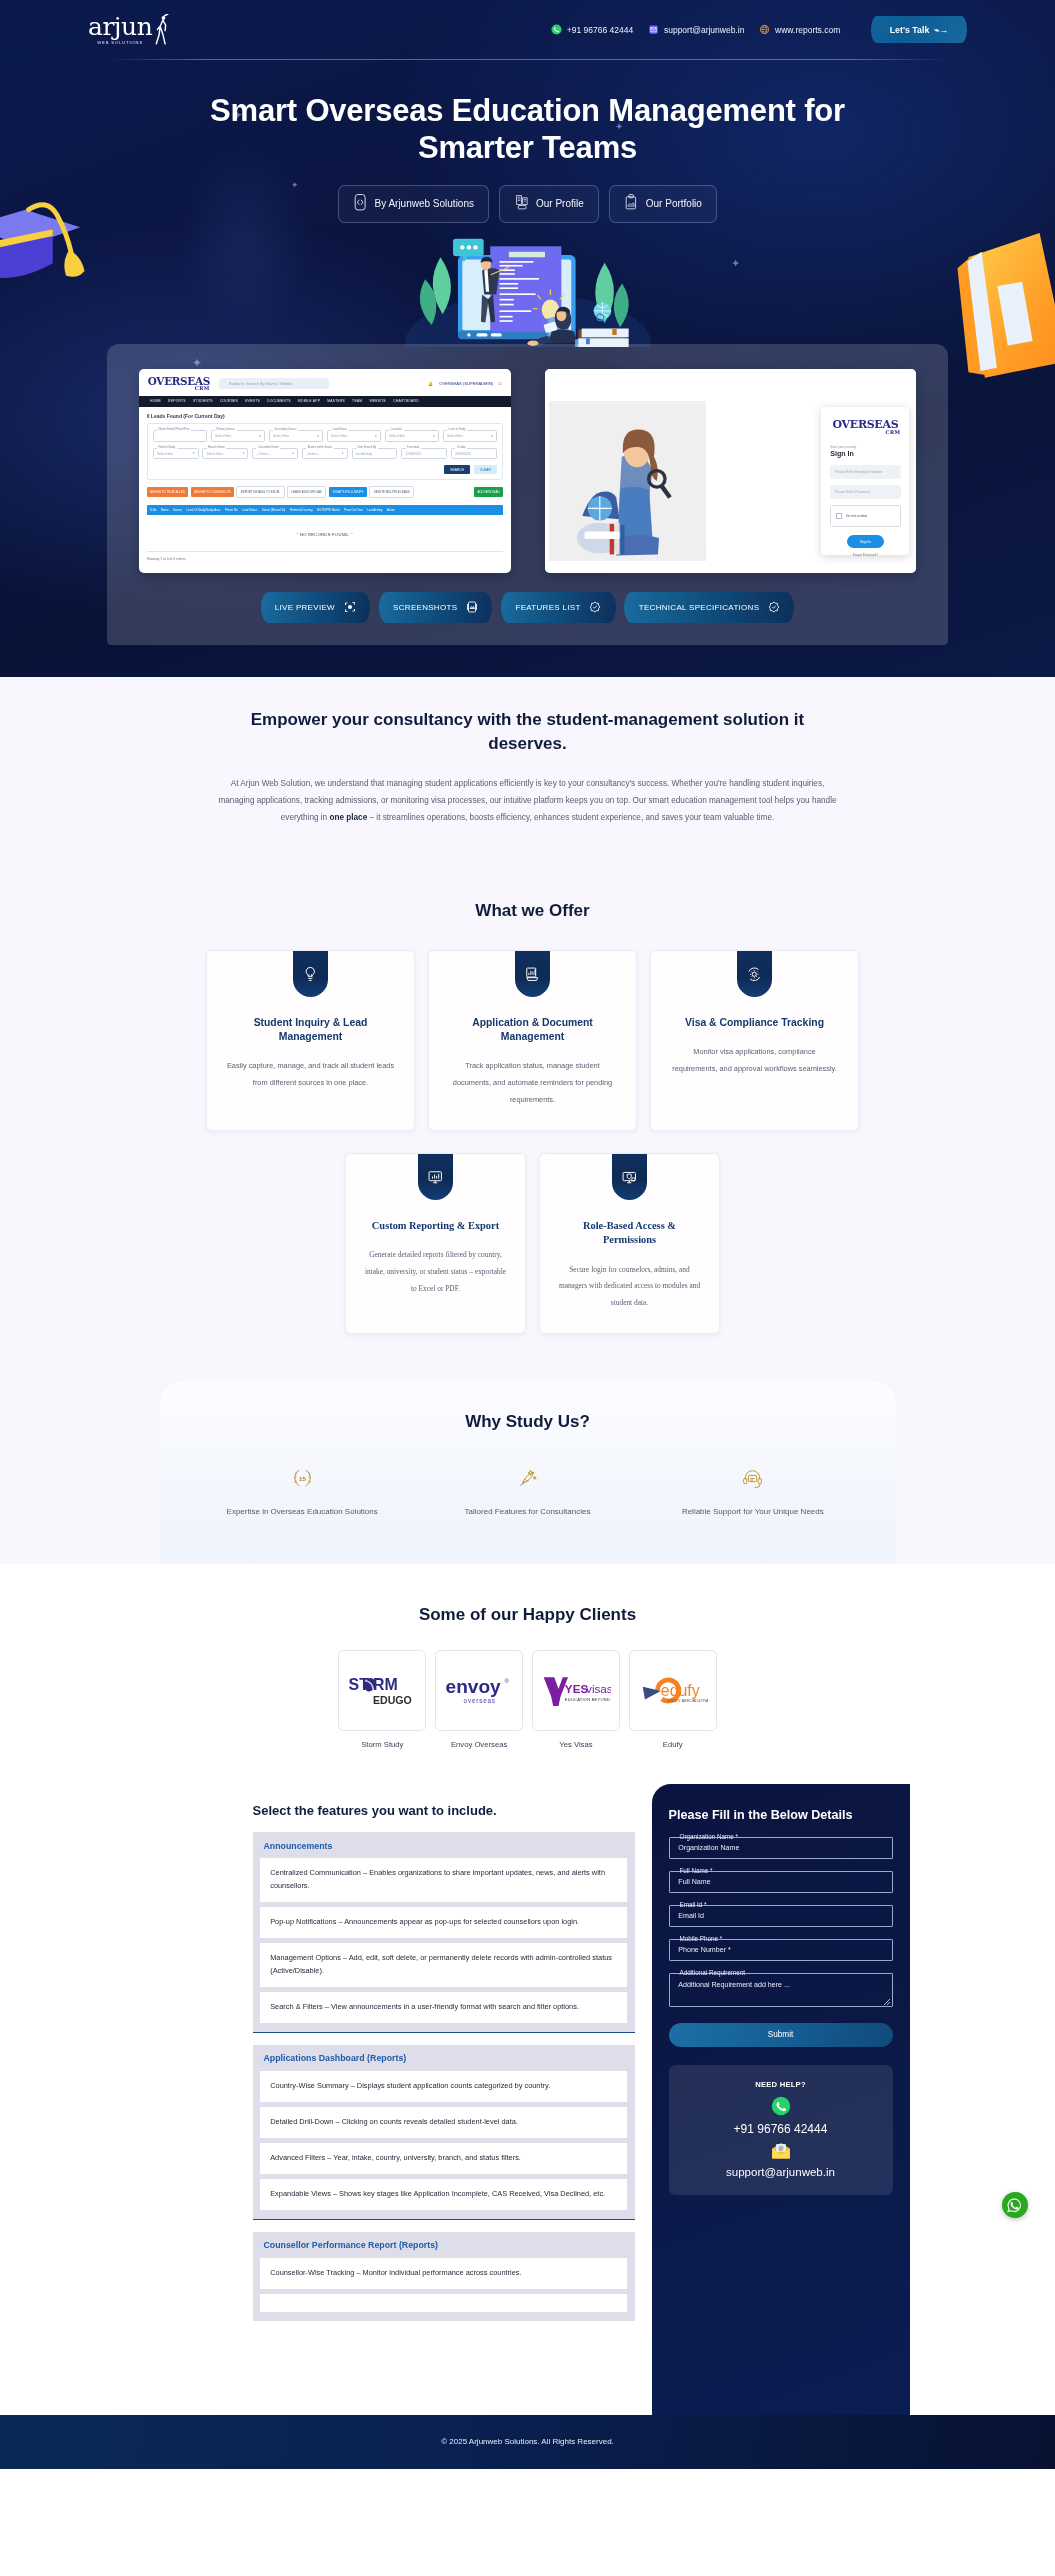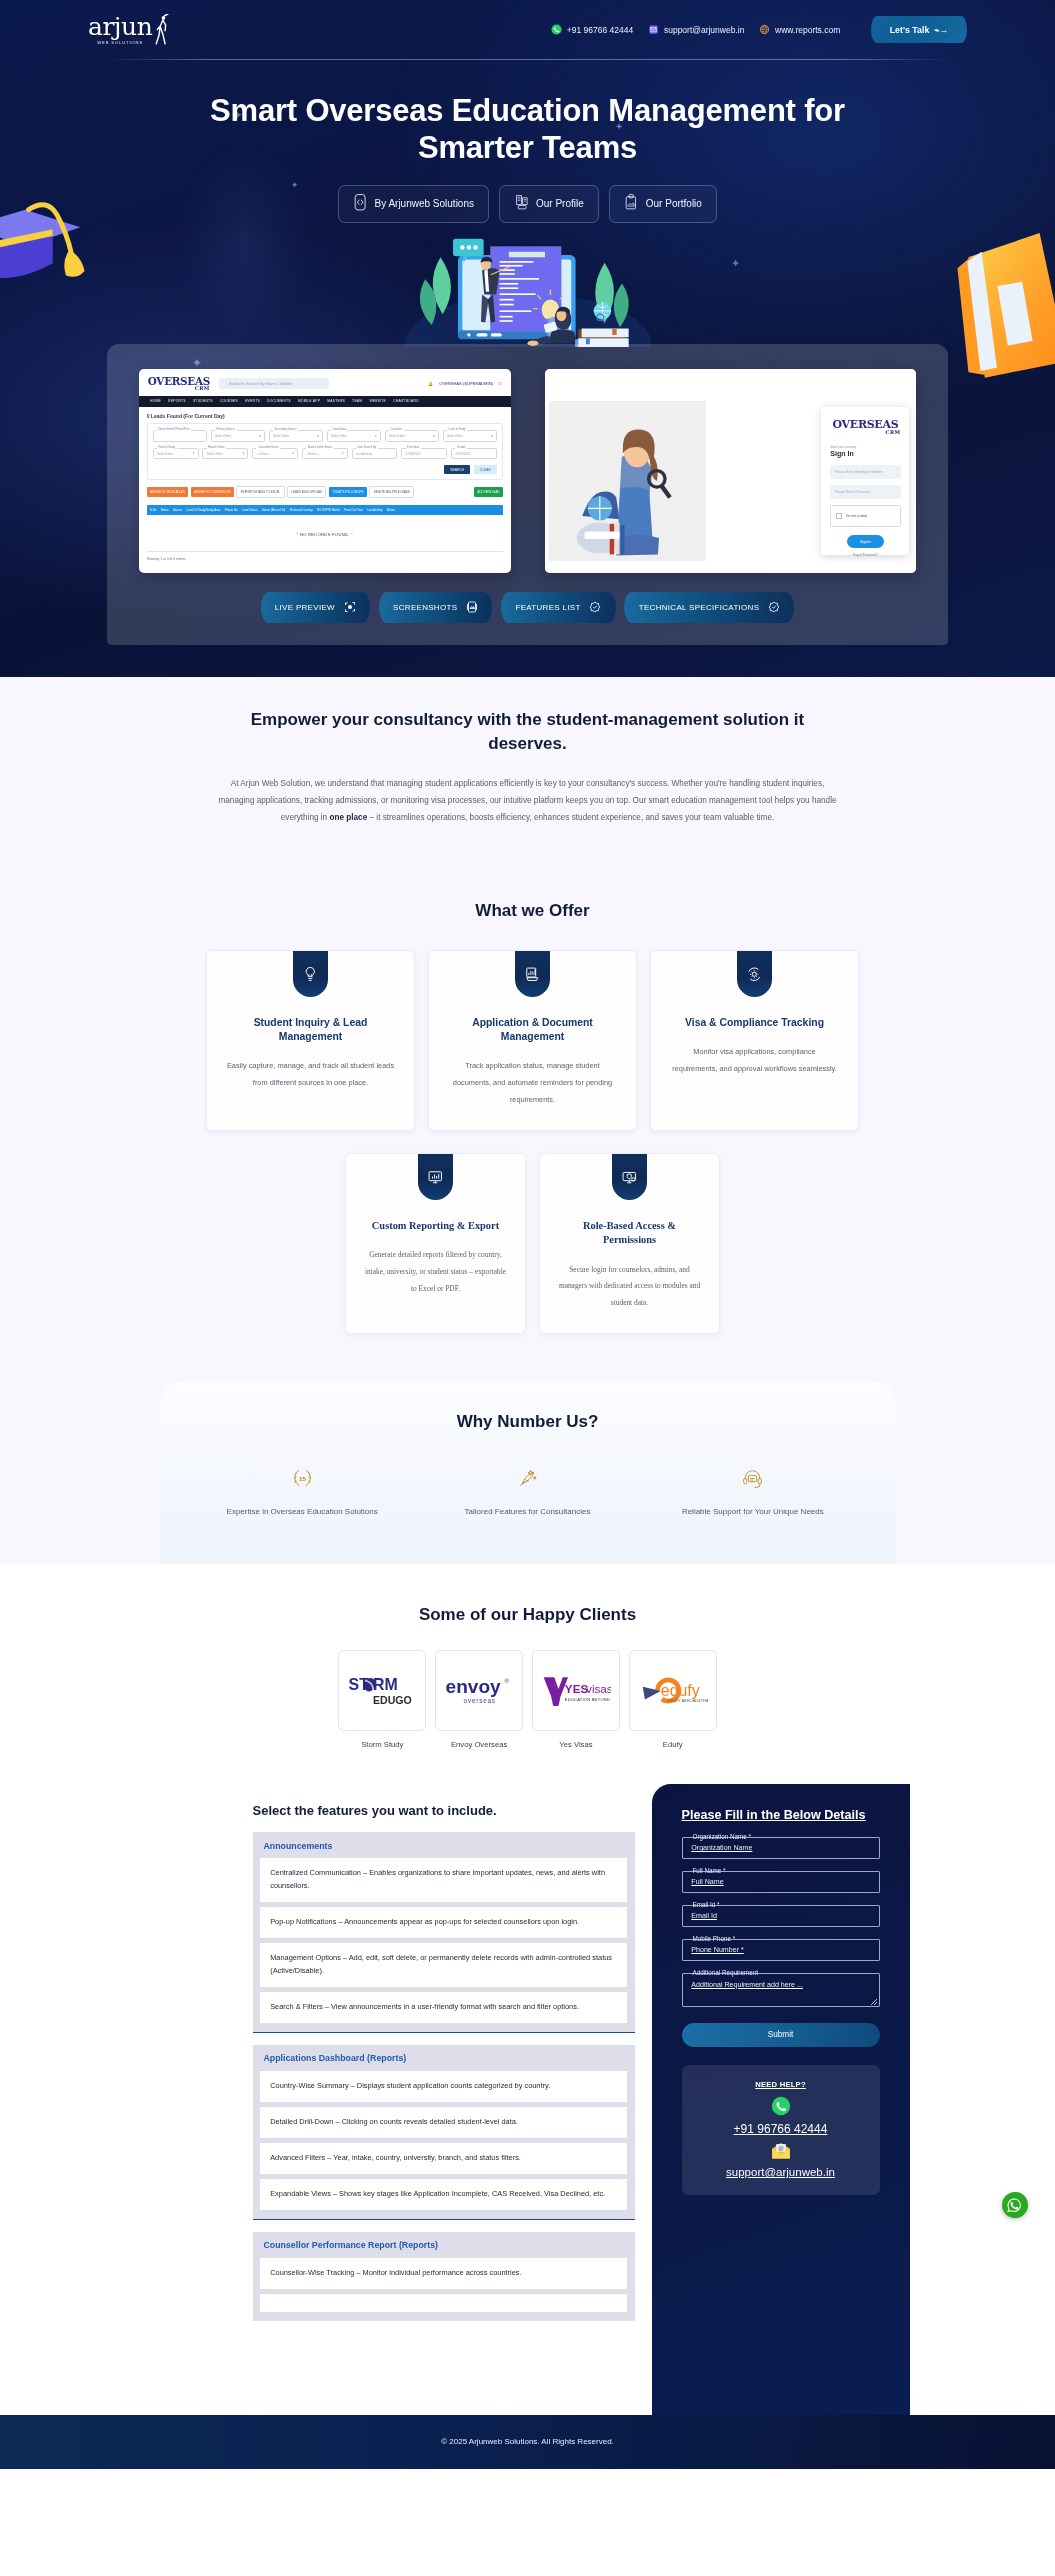--- a/index.html
+++ b/index.html
@@ -220,23 +220,22 @@
   .fgroup { margin-top: 14.3px; background: #dedeea; border-bottom: 1.6px solid #1c4b86; padding: 7.7px 7.7px 8.8px;}
   .fgroup + .fgroup { margin-top: 12px; }
   .fgroup-h { font-size: 8.8px; font-weight: 600; color: #1f5ba8; padding: 1.1px 3.3px 7.7px; }
   .fitem { background: #fff; padding: 8.8px 10px; font-size: 7.4px; line-height: 1.75; color: #242a38;}
   .fitem + .fitem { margin-top: 5.5px; }
 
   .fright { width: 258px; }
   .form-card {
     background: linear-gradient(160deg, #0a1440 0%, #0b1845 40%, #0a1d52 100%);
     border-radius: 18.7px 0 0 0;
-    padding: 24px 30px 25px; color: #fff;
+    padding: 24px 17px 25px; color: #fff;
     min-height: 631px;
-    text-decoration: underline;
   }
   .form-title { font-size: 12.6px; font-weight: 700; margin-bottom: 15.4px;}
   .field { position: relative; margin-bottom: 12px;}
   .field > label {
     position: absolute; top: -4.4px; left: 7.7px; background: transparent;
     font-size: 6.3px; color: #e6ebff; padding: 0 3.3px; z-index: 2;
   }
   .field-box {
     border: 0.5px solid rgba(215,225,255,.72); border-radius: 1.1px;
     height: 22px; display: flex; align-items: center; padding: 0 8.8px;
@@ -762,21 +761,21 @@
               </svg>
         </div>
         <div class="offer-h">Role-Based Access &amp; Permissions</div>
         <div class="offer-p">Secure login for counselors, admins, and managers with dedicated access to modules and student data.</div>
       </div>
     </div>
   </section>
 
   <section class="why-sec">
     <div class="why-card">
-      <h2 class="sec-title">Why Number Us?</h2>
+      <h2 class="sec-title">Why Study Us?</h2>
       <div class="why-row">
         <div class="why-item">
           <div class="why-ico">
             <svg width="25" height="25" viewBox="0 0 48 48" fill="none" stroke="#b8860b" stroke-width="1.5">
               <path d="M18 8c-7 3-10 10-8 18 2 7 6 11 8 13"></path>
                   <path d="M30 8c7 3 10 10 8 18-2 7-6 11-8 13"></path>
               <path d="M14 13c-3 1-4 3-3 5M12 20c-3 1-4 3-3 5M12 28c-3 1-3 3-2 5M34 13c3 1 4 3 3 5M36 20c3 1 4 3 3 5M36 28c3 1 3 3 2 5"></path>
               <text x="24" y="28" font-size="12" font-family="Liberation Sans" fill="#b8860b" stroke="none" text-anchor="middle" font-weight="bold">15</text>
             </svg>
           </div>

